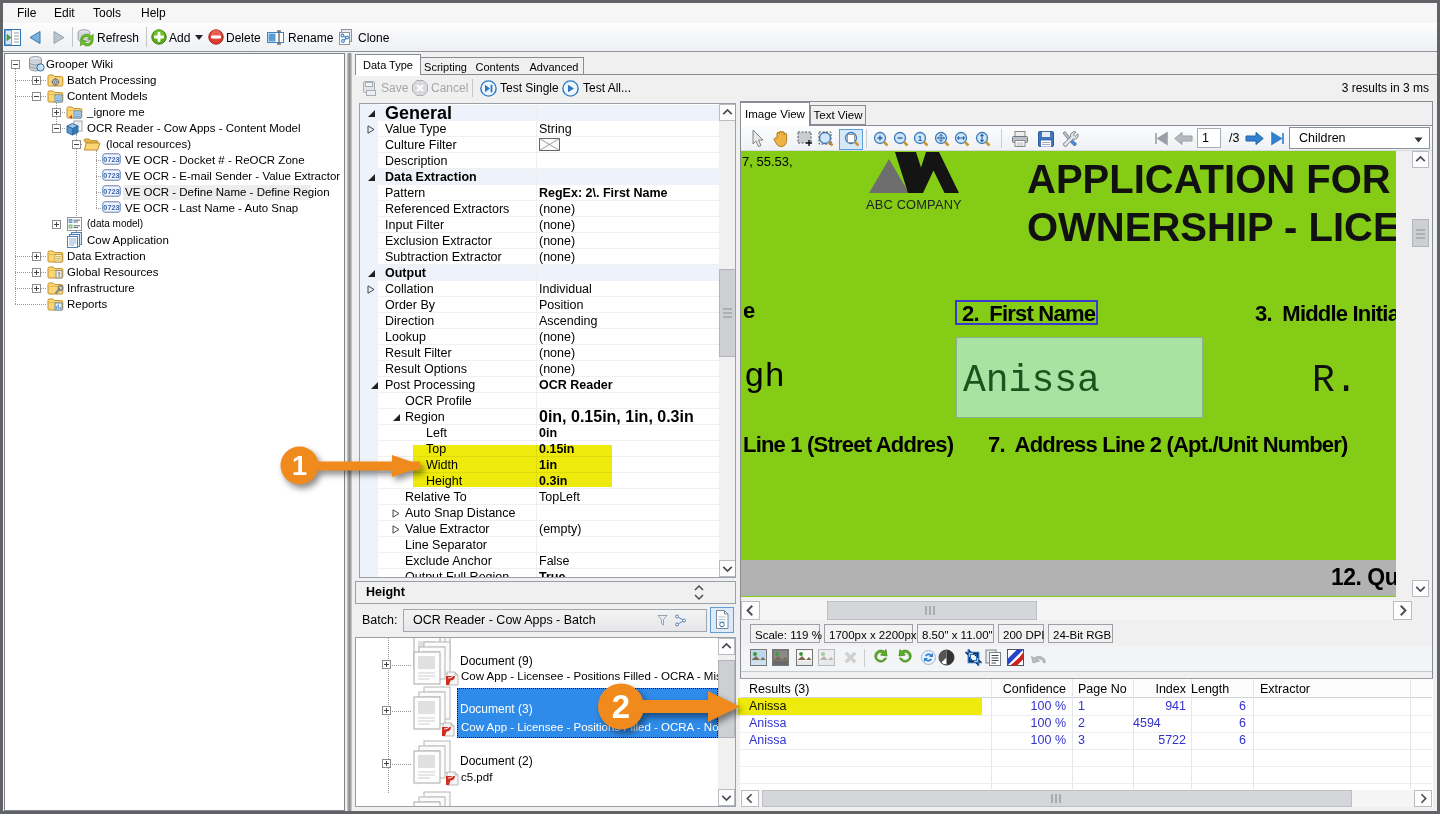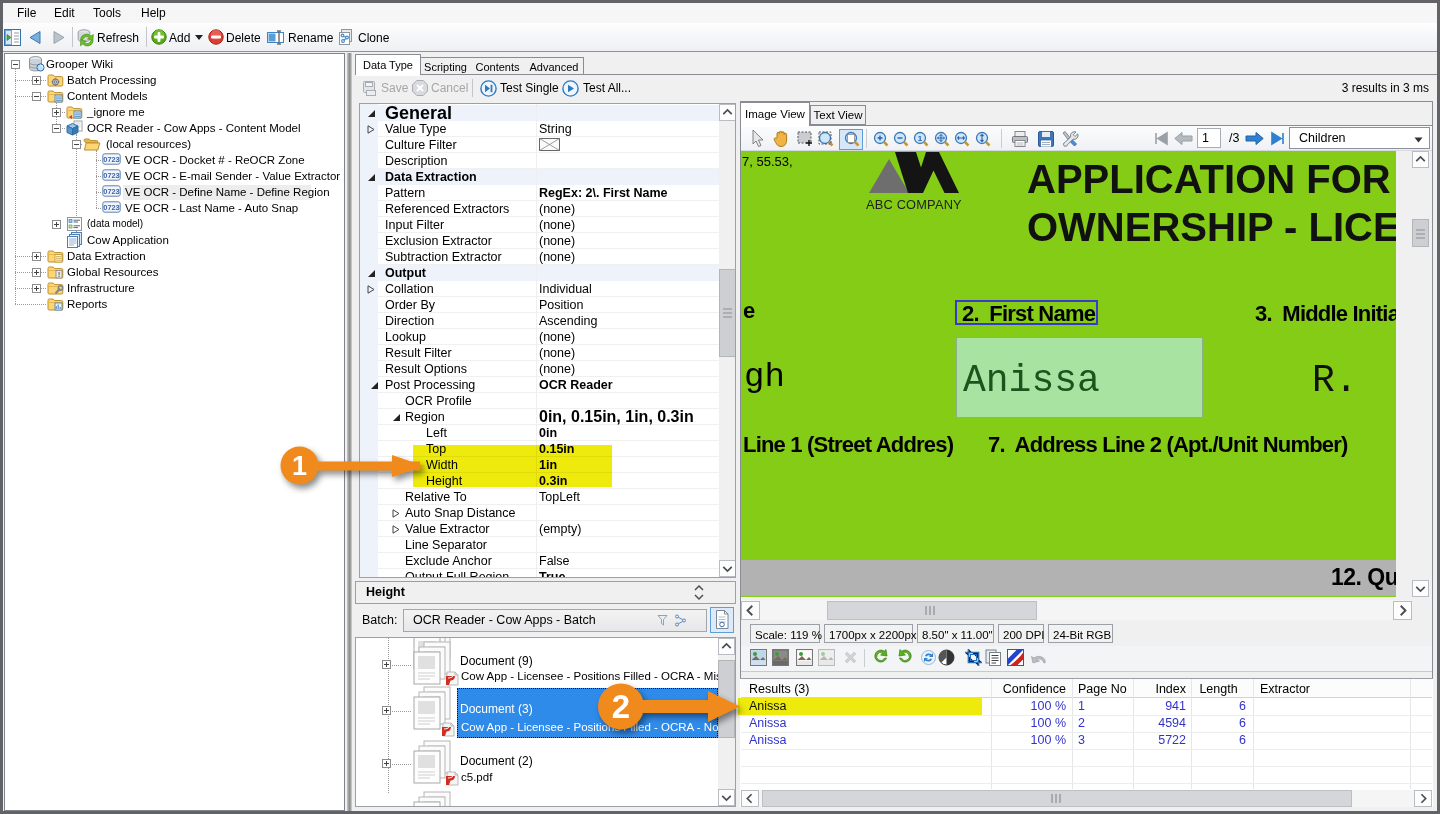--- a/index.html
+++ b/index.html
@@ -941,37 +941,37 @@
   </svg>
 <svg class="a" style="left:1031px;top:650px" width="18" height="15" viewBox="0 0 18 15">
     <path d="M14 13 a6.5 5.5 0 0 0-11-5 L0.5 6.5 2 13 8.5 11 5.5 9.5 a4.5 3.8 0 0 1 7 3 Z" fill="#b9bdc2" stroke="#9aa0a6" stroke-width="0.7"></path>
   </svg>
 <div class="a" style="left:740px;top:678px;width:693px;height:129px;background:#fff;border-top:1px solid #9ba0a8"></div>
 <div class="a" style="left:741px;top:679px;width:691px;height:19px;background:#fcfcfc;border-bottom:1px solid #d0d3d7"></div>
 <div class="a nw" style="left:749px;top:681px;font-size:12.5px;line-height:16px;">Results (3)</div>
 <div class="a nw" style="left:991px;top:681px;width:75px;text-align:right;font-size:12.5px;line-height:16px">Confidence</div>
 <div class="a nw" style="left:1078px;top:681px;font-size:12.5px;line-height:16px;">Page No</div>
 <div class="a nw" style="left:1133px;top:681px;width:53px;text-align:right;font-size:12.5px;line-height:16px">Index</div>
-<div class="a nw" style="left:1191px;top:681px;width:55px;text-align:center;font-size:12.5px;line-height:16px">Length</div>
+<div class="a nw" style="left:1191px;top:681px;width:55px;text-align:left;font-size:12.5px;line-height:16px">Length</div>
 <div class="a nw" style="left:1260px;top:681px;font-size:12.5px;line-height:16px;">Extractor</div>
 <div class="a" style="left:991px;top:679px;width:1px;height:110px;background:#e4e6e9"></div>
 <div class="a" style="left:1072px;top:679px;width:1px;height:110px;background:#e4e6e9"></div>
 <div class="a" style="left:1133px;top:679px;width:1px;height:110px;background:#e4e6e9"></div>
 <div class="a" style="left:1191px;top:679px;width:1px;height:110px;background:#e4e6e9"></div>
 <div class="a" style="left:1253px;top:679px;width:1px;height:110px;background:#e4e6e9"></div>
 <div class="a" style="left:1410px;top:679px;width:1px;height:110px;background:#e4e6e9"></div>
 <div class="a nw" style="left:749px;top:699px;font-size:12.5px;line-height:15px;color:#111">Anissa</div>
 <div class="a nw" style="left:991px;top:699px;width:75px;text-align:right;font-size:12.5px;line-height:15px;color:#3333cc">100 %</div>
 <div class="a nw" style="left:1078px;top:699px;font-size:12.5px;line-height:15px;color:#3333cc">1</div>
 <div class="a nw" style="left:1133px;top:699px;width:53px;text-align:right;font-size:12.5px;line-height:15px;color:#3333cc">941</div>
 <div class="a nw" style="left:1191px;top:699px;width:55px;text-align:right;font-size:12.5px;line-height:15px;color:#3333cc">6</div>
 <div class="a nw" style="left:749px;top:716px;font-size:12.5px;line-height:15px;color:#3333cc">Anissa</div>
 <div class="a nw" style="left:991px;top:716px;width:75px;text-align:right;font-size:12.5px;line-height:15px;color:#3333cc">100 %</div>
 <div class="a nw" style="left:1078px;top:716px;font-size:12.5px;line-height:15px;color:#3333cc">2</div>
-<div class="a nw" style="left:1133px;top:716px;width:53px;text-align:right;font-size:12.5px;line-height:15px;color:#3333cc">4594</div>
+<div class="a nw" style="left:1133px;top:716px;width:53px;font-size:12.5px;line-height:15px;color:#3333cc">4594</div>
 <div class="a nw" style="left:1191px;top:716px;width:55px;text-align:right;font-size:12.5px;line-height:15px;color:#3333cc">6</div>
 <div class="a nw" style="left:749px;top:733px;font-size:12.5px;line-height:15px;color:#3333cc">Anissa</div>
 <div class="a nw" style="left:991px;top:733px;width:75px;text-align:right;font-size:12.5px;line-height:15px;color:#3333cc">100 %</div>
 <div class="a nw" style="left:1078px;top:733px;font-size:12.5px;line-height:15px;color:#3333cc">3</div>
 <div class="a nw" style="left:1133px;top:733px;width:53px;text-align:right;font-size:12.5px;line-height:15px;color:#3333cc">5722</div>
 <div class="a nw" style="left:1191px;top:733px;width:55px;text-align:right;font-size:12.5px;line-height:15px;color:#3333cc">6</div>
 <div class="a" style="left:741px;top:715px;width:691px;height:1px;background:#ebedef"></div>
 <div class="a" style="left:741px;top:732px;width:691px;height:1px;background:#ebedef"></div>
 <div class="a" style="left:741px;top:749px;width:691px;height:1px;background:#ebedef"></div>
 <div class="a" style="left:741px;top:766px;width:691px;height:1px;background:#ebedef"></div>

